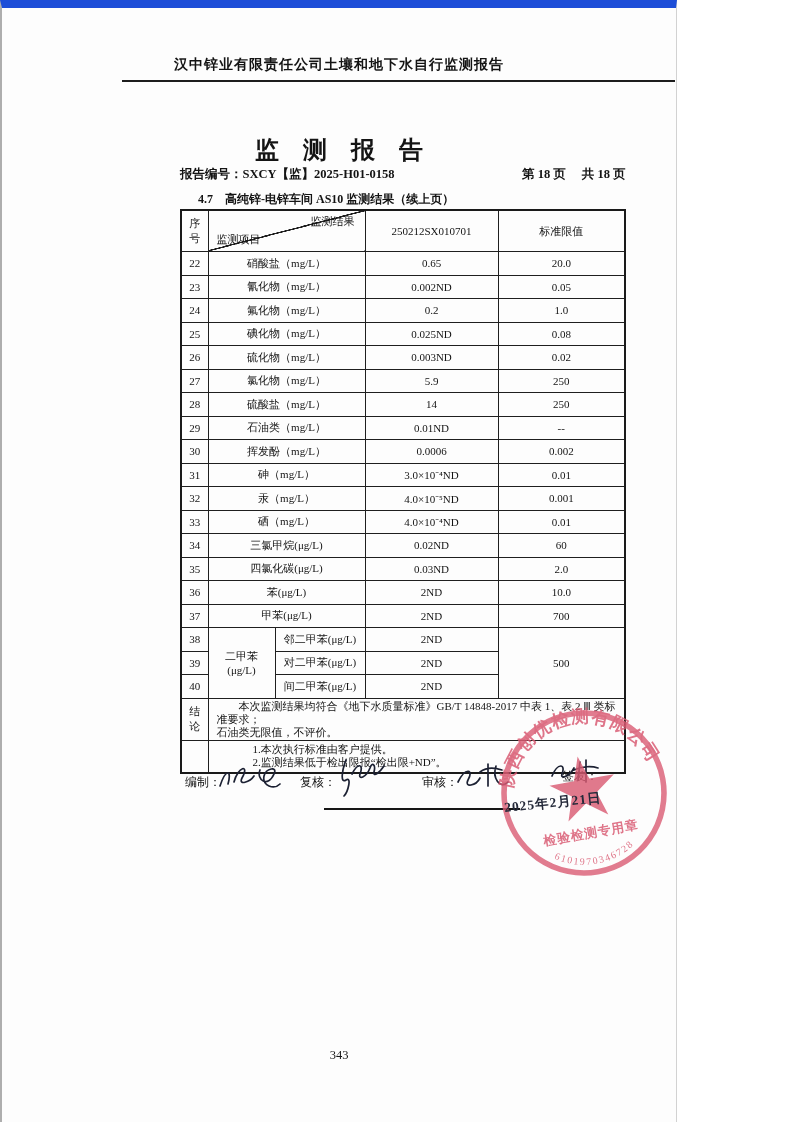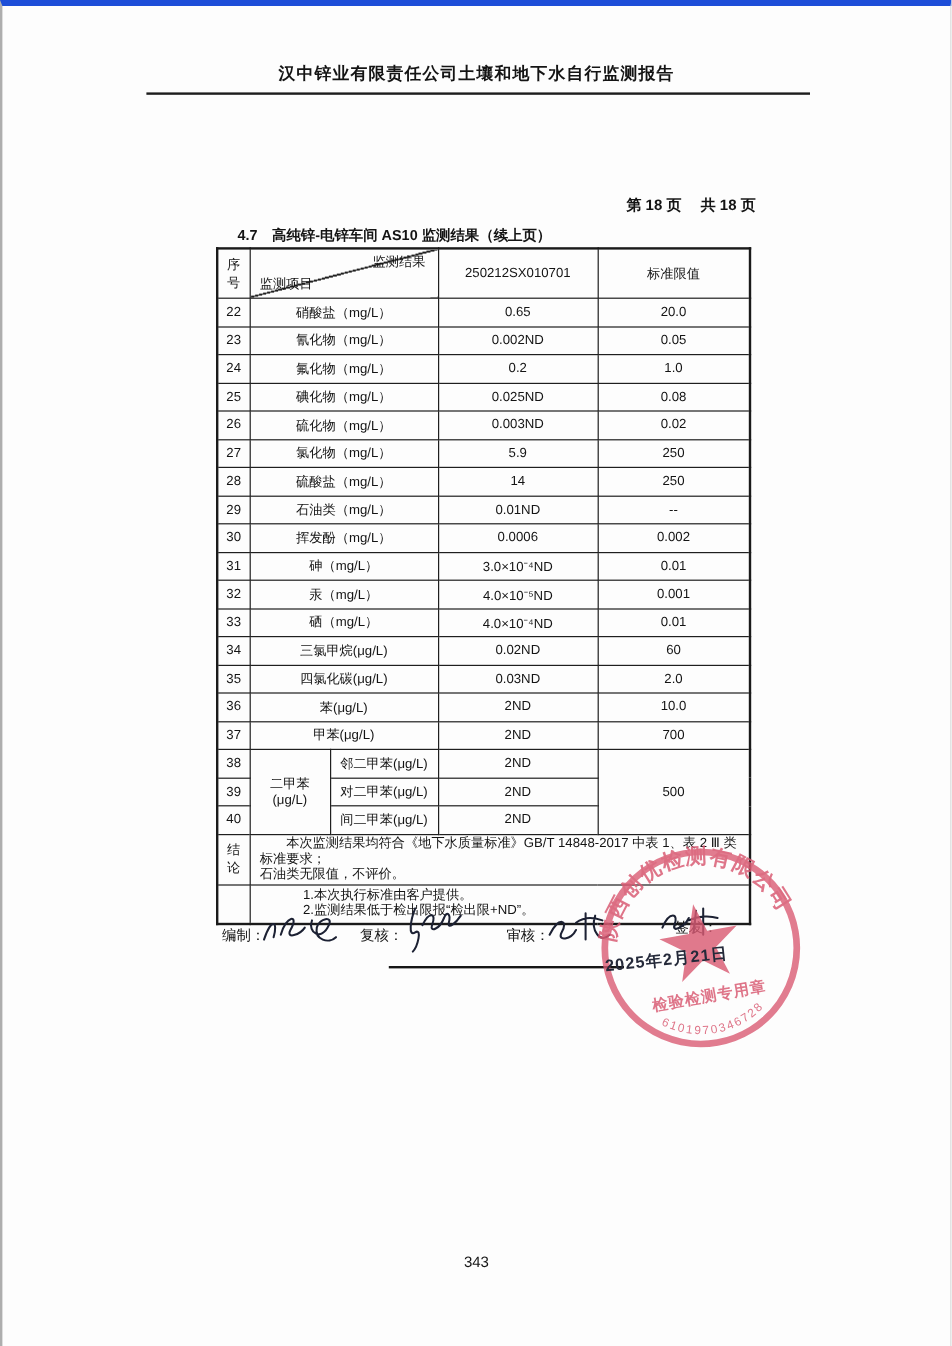--- a/index.html
+++ b/index.html
@@ -1,20 +1,20 @@
 <!DOCTYPE html>
 <html><head>
 <meta charset="utf-8">
 <style>
   html,body{margin:0;padding:0;background:#ffffff;}
   .page{
-    position:relative;width:793px;height:1122px;background:#fdfdfd;
-    font-family:Liberation Sans, sans-serif;color:#141414;
+    position:relative;width:677px;height:1122px;background:#fdfdfd;
+    font-family:Liberation Serif, serif;color:#141414;
     box-sizing:border-box;overflow:hidden;
-    border-top:5px solid #1d4ed8;border-left:2px solid #aeaeae;border-right:1px solid #d2d2d2;
+    border-top:8px solid #1d4ed8;border-left:2px solid #aeaeae;border-right:1px solid #d2d2d2;
   }
   .abs{position:absolute;}
   .doc-header{top:48px;left:0;width:100%;text-align:center;font-size:14px;font-weight:bold;letter-spacing:1px;}
   .header-rule{top:72px;left:120px;width:553px;height:2px;background:#1d1d1d;}
   .report-title{top:126px;left:0;width:100%;text-align:center;font-size:24px;font-weight:bold;}
   .report-no{top:158px;left:178px;font-size:12.5px;font-weight:bold;}
   .page-info{top:158px;left:520px;font-size:12.5px;font-weight:bold;}
   .page-info span{margin-right:16px;}
   .section-title{top:183px;left:196px;font-size:12px;font-weight:bold;}
 
@@ -53,21 +53,23 @@
   .page-number{top:1040px;left:0;width:100%;text-align:center;font-size:12.5px;}
 </style>
 </head>
 <body>
 
 <div class="page">
 
   <div class="abs doc-header">汉中锌业有限责任公司土壤和地下水自行监测报告</div>
   <div class="abs header-rule"></div>
 
-
+  <div class="abs report-title">监　测　报　告</div>
+
+  <div class="abs report-no"><span>报告编号：</span><span>SXCY【监】2025-H01-0158</span></div>
 
   <div class="abs page-info">
     <span>第 18 页</span><span>共 18 页</span>
   </div>
 
   <div class="abs section-title">4.7　高纯锌-电锌车间 AS10 监测结果（续上页）</div>
 
   <table class="mtable">
     <colgroup>
       <col style="width:27px">

